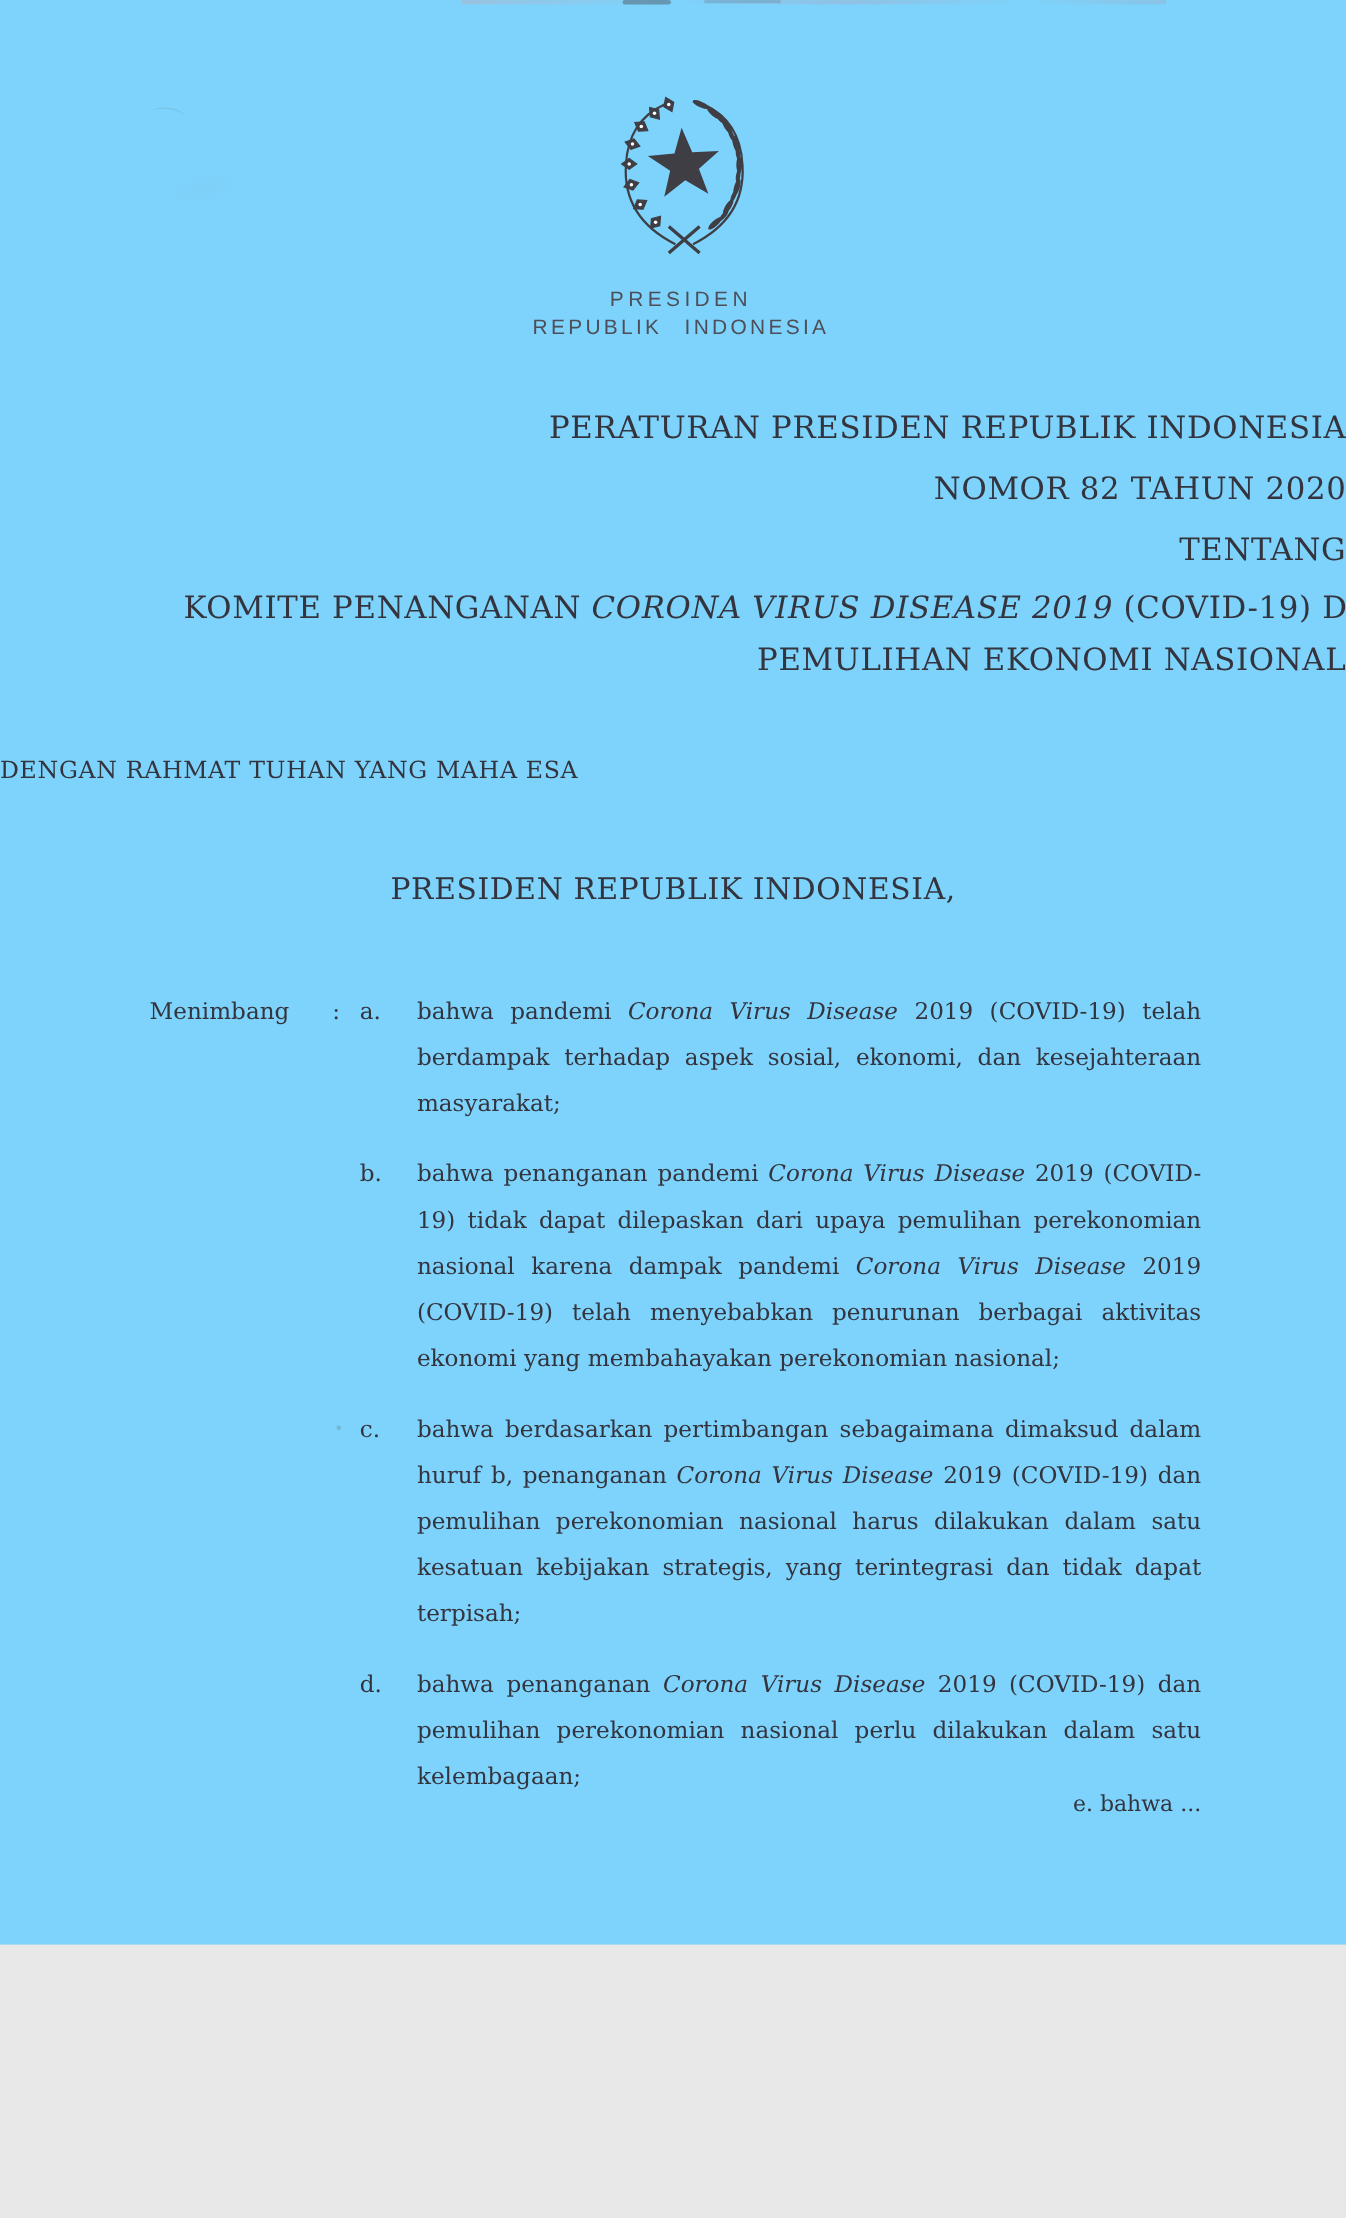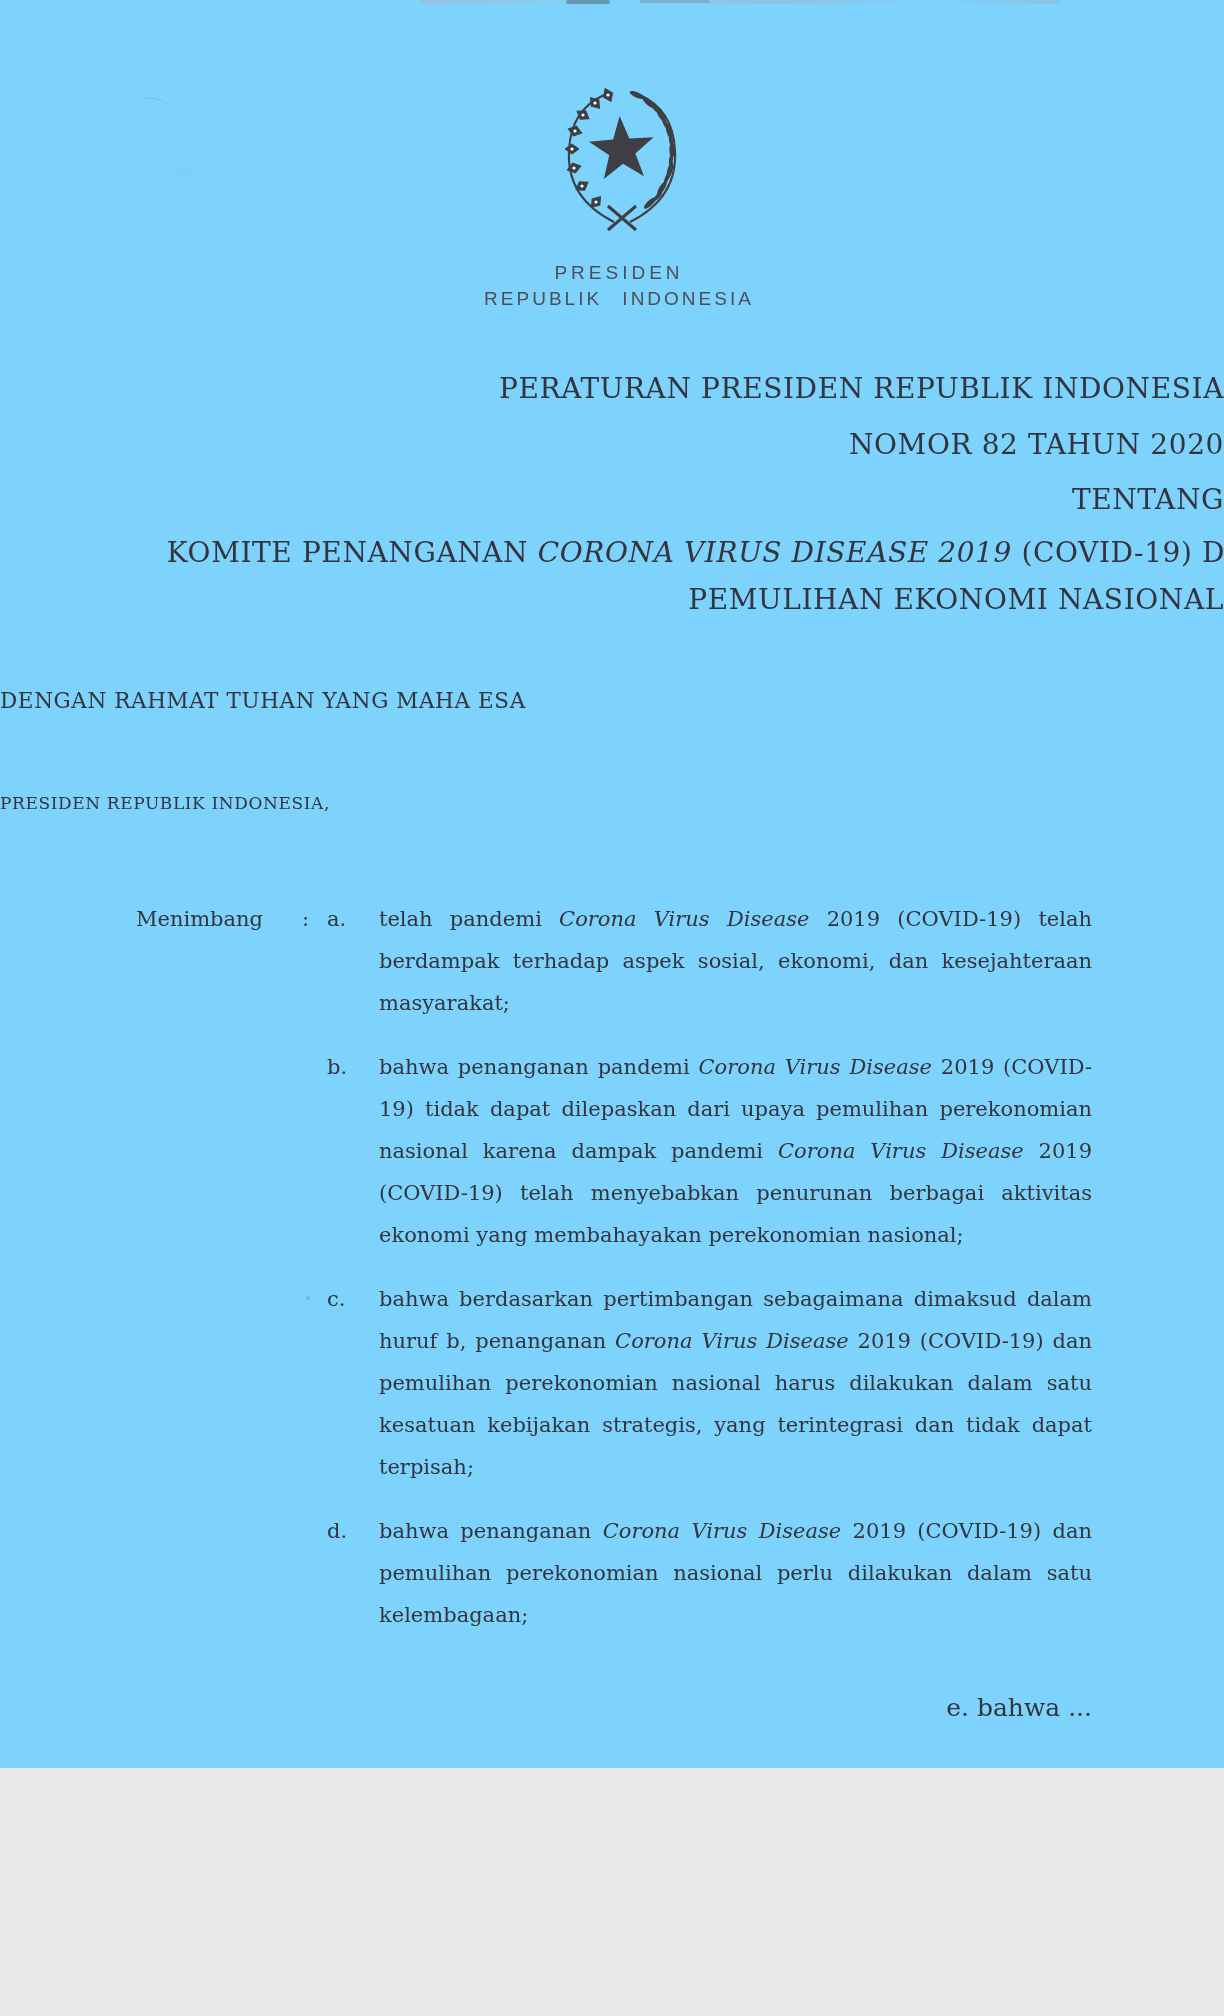--- a/index.html
+++ b/index.html
@@ -26,33 +26,33 @@
     position:absolute;left:0;width:1224px;text-align:right;
     font-size:28px;letter-spacing:.6px;white-space:nowrap;
   }
   .t1{top:372px;}
   .t2{top:428px;}
   .t3{top:483px;}
   .t4{top:536px;padding-left:47px;}
   .t5{top:583px;}
 
   .invocation{position:absolute;left:0;top:688px;width:1224px;font-size:21.5px;letter-spacing:.6px;}
-  .authority{position:absolute;left:0;top:793px;width:1224px;text-align:left;font-size:17px;letter-spacing:.6px;}
+  .authority{position:absolute;left:0;top:793px;width:1224px;text-align:center;font-size:27px;letter-spacing:.6px;}
 
   
   .considering{position:absolute;left:136px;top:898px;width:956px;font-size:21px;line-height:42px;}
   .c-label{position:absolute;left:0;top:0;}
   .c-colon{position:absolute;left:166px;top:0;}
   .c-items{margin-left:191px;}
   .c-item{display:flex;margin-bottom:22px;}
   .c-letter{width:52px;flex:none;}
   .c-text{flex:1;text-align:justify;}
   .c-text i{font-style:italic;}
 
-  .catchword{position:absolute;right:132px;top:1693px;font-size:25px;}
+  .catchword{position:absolute;right:132px;top:1627px;font-size:20px;}
   .distribusi{position:absolute;left:228px;top:1793px;font-size:15px;letter-spacing:1.5px;color:#3c3c46;}
 
   
   .art{position:absolute;pointer-events:none;}
   .art-top-pink{left:420px;top:0;width:640px;height:4px;
     background:linear-gradient(90deg,rgba(225,150,150,.28),rgba(255,255,255,0) 30%,rgba(210,130,140,.22) 55%,rgba(255,255,255,0) 80%,rgba(200,120,120,.18));}
   .art-top-dark{left:566px;top:0;width:44px;height:4px;background:rgba(70,80,90,.45);border-radius:2px;}
   .art-top-dark2{left:640px;top:0;width:70px;height:3px;background:rgba(90,100,110,.25);border-radius:2px;}
   .art-smudge{left:150px;top:158px;width:70px;height:26px;border-radius:50%;
     background:radial-gradient(ellipse at center,rgba(140,190,220,.18),rgba(255,255,255,0) 70%);transform:rotate(-15deg);}
@@ -141,21 +141,21 @@
 
   <div class="invocation">DENGAN RAHMAT TUHAN YANG MAHA ESA</div>
   <div class="authority">PRESIDEN REPUBLIK INDONESIA,</div>
 
   <div class="considering">
     <div class="c-label">Menimbang</div>
     <div class="c-colon">:</div>
     <div class="c-items">
       <div class="c-item">
         <div class="c-letter">a.</div>
-        <div class="c-text"><span>telah pandemi </span><i>Corona Virus Disease</i><span> 2019 (COVID-19) telah berdampak terhadap aspek sosial, ekonomi, dan kesejahteraan masyarakat;</span></div>
+        <div class="c-text"><span>bahwa pandemi </span><i>Corona Virus Disease</i><span> 2019 (COVID-19) telah berdampak terhadap aspek sosial, ekonomi, dan kesejahteraan masyarakat;</span></div>
       </div>
       <div class="c-item">
         <div class="c-letter">b.</div>
         <div class="c-text"><span>bahwa penanganan pandemi </span><i>Corona Virus Disease</i><span> 2019 (COVID-19) tidak dapat dilepaskan dari upaya pemulihan perekonomian nasional karena dampak pandemi </span><i>Corona Virus Disease</i><span> 2019 (COVID-19) telah menyebabkan penurunan berbagai aktivitas ekonomi yang membahayakan perekonomian nasional;</span></div>
       </div>
       <div class="c-item">
         <div class="c-letter">c.</div>
         <div class="c-text"><span>bahwa berdasarkan pertimbangan sebagaimana dimaksud dalam huruf b, penanganan </span><i>Corona Virus Disease</i><span> 2019 (COVID-19) dan pemulihan perekonomian nasional harus dilakukan dalam satu kesatuan kebijakan strategis, yang terintegrasi dan tidak dapat terpisah;</span></div>
       </div>
       <div class="c-item">

